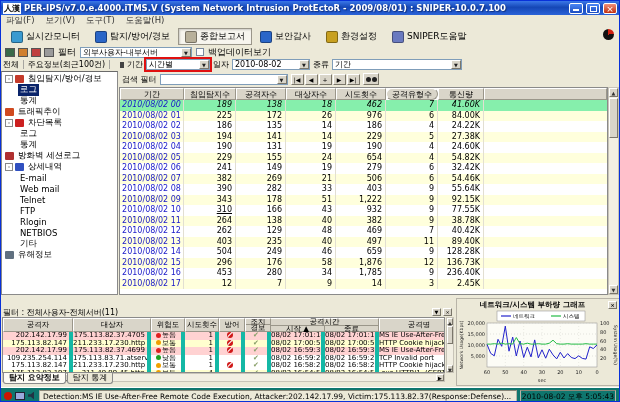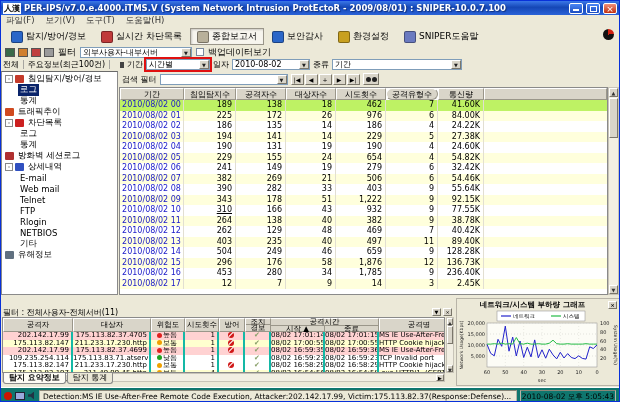--- a/index.html
+++ b/index.html
@@ -59,21 +59,21 @@
 .binoc i{position:absolute;top:3px;width:5px;height:5px;border-radius:50%;background:#222;}
 .binoc i.l{left:2px;} .binoc i.r{left:8px;}
 .grid{position:absolute;top:16px;left:0;right:11px;bottom:0;background:#fff;border:1px solid #8a8a8a;overflow:hidden;}
 .ghead{display:flex;height:12px;}
 .gh{background:#d9d5c9;border-right:1px solid #9a968a;border-bottom:1px solid #9a968a;border-top:1px solid #fff;border-left:1px solid #fff;font-size:8px;text-align:center;line-height:11px;white-space:nowrap;overflow:hidden;flex:none;}
 .grow{display:flex;height:10.5px;line-height:10.5px;font-size:8px;}
 .gc{border-right:1px solid #e2dfd2;white-space:nowrap;overflow:hidden;flex:none;}
 .gc.date{color:#1818c8;text-align:center;}
 .gc.num{text-align:right;padding-right:3px;}
 .grow.alt{background:#ffffdc;}
-.grow.sel{background:#bef264;}
+.grow.sel{background:#86efac;font-style:italic;}
 .vscroll{position:absolute;top:16px;right:0;bottom:0;width:11px;background:#f2efe3;border:1px solid #c8c4b8;}
 .sarr{position:absolute;left:0;width:9px;height:9px;background:#d9d5c9;border:1px solid #fff;border-right-color:#7a766a;border-bottom-color:#7a766a;font-size:5px;text-align:center;line-height:8px;color:#333;}
 .sthumb{position:absolute;left:0;width:9px;background:#d9d5c9;border:1px solid #fff;border-right-color:#7a766a;border-bottom-color:#7a766a;}
 
 
 .split{position:absolute;left:0;right:0;top:294px;height:3px;background:#ece9d8;}
 
 
 .bl{position:absolute;left:0;top:306px;width:453px;height:75px;background:#ece9d8;}
 .bl-title{height:10px;display:flex;align-items:center;font-size:8px;padding:0 2px;gap:2px;}
@@ -84,21 +84,21 @@
 .blh{background:#d9d5c9;border-right:1px solid #9a968a;border-bottom:1px solid #9a968a;border-top:1px solid #fff;border-left:1px solid #fff;font-size:7.5px;text-align:center;white-space:nowrap;overflow:hidden;flex:none;display:flex;align-items:center;justify-content:center;}
 .blh.stack{flex-direction:column;padding:0;}
 .blh.stack div{width:100%;height:50%;line-height:6px;}
 .blh.stack div:first-child{border-bottom:1px solid #9a968a;}
 .blh-time{flex:none;display:flex;flex-direction:column;background:#d9d5c9;border-right:1px solid #9a968a;border-bottom:1px solid #9a968a;border-top:1px solid #fff;font-size:7.5px;}
 .blh-time .top{height:7px;line-height:6px;text-align:center;border-bottom:1px solid #9a968a;}
 .blh-time .sub{display:flex;height:6px;}
 .blh-time .sub span{flex:1;text-align:center;line-height:6px;border-right:1px solid #9a968a;}
 .blh-time .sub span:last-child{border-right:none;}
 .brow{display:flex;height:7.5px;line-height:7.5px;font-size:7px;}
-.bc{border-right:2px solid #14b8a6;white-space:nowrap;overflow:hidden;flex:none;}
+.bc{border-right:4px solid #14b8a6;white-space:nowrap;overflow:hidden;flex:none;}
 .bc.r{text-align:right;padding-right:2px;}
 .bc.c{text-align:center;}
 .brow.pink{background:#ffd2d2;}
 .brow.yellow{background:#ffffcf;}
 .risk-dot{display:inline-block;width:5px;height:5px;border-radius:50%;margin-right:1px;vertical-align:-0.5px;}
 .noicon{display:inline-block;width:6px;height:6px;border-radius:50%;background:#d01818;position:relative;vertical-align:-1px;}
 .noicon::after{content:"";position:absolute;left:0;top:2.4px;width:6px;height:1.2px;background:#fff;transform:rotate(-45deg);}
 .chk{color:#8aa06a;font-size:7px;}
 .bl-vscroll{position:absolute;top:10px;right:0;bottom:9px;width:8px;background:#f2efe3;border:1px solid #c8c4b8;}
 .bl-hscroll{position:absolute;left:1px;right:9px;bottom:0;height:9px;background:#f2efe3;border:1px solid #c8c4b8;}
@@ -144,26 +144,26 @@
 
   <div class="menubar">
       <span class="menu-item">파일(F)</span>
       <span class="menu-item">보기(V)</span>
       <span class="menu-item">도구(T)</span>
       <span class="menu-item">도움말(H)</span>
     </div>
 
   <div class="toolbar">
       <span class="tbtn">
+        <span class="tico" style="background: rgb(58, 154, 208);"></span>
+        <span>실시간모니터</span>
+      </span>
+      <span class="tbtn">
         <span class="tico" style="background: rgb(42, 102, 200);"></span>
         <span>탐지/방어/경보</span>
-      </span>
-      <span class="tbtn">
-        <span class="tico" style="background: rgb(192, 58, 58);"></span>
-        <span>실시간 차단목록</span>
       </span>
       <span class="tbtn active">
         <span class="tico" style="background: rgb(184, 176, 154);"></span>
         <span>종합보고서</span>
       </span>
       <span class="tbtn">
         <span class="tico" style="background: rgb(42, 102, 200);"></span>
         <span>보안감사</span>
       </span>
       <span class="tbtn">

